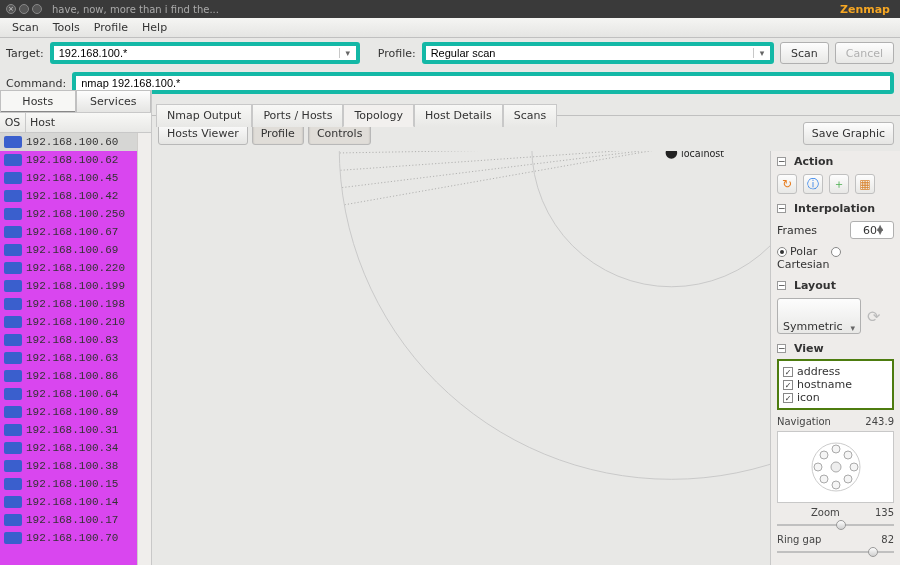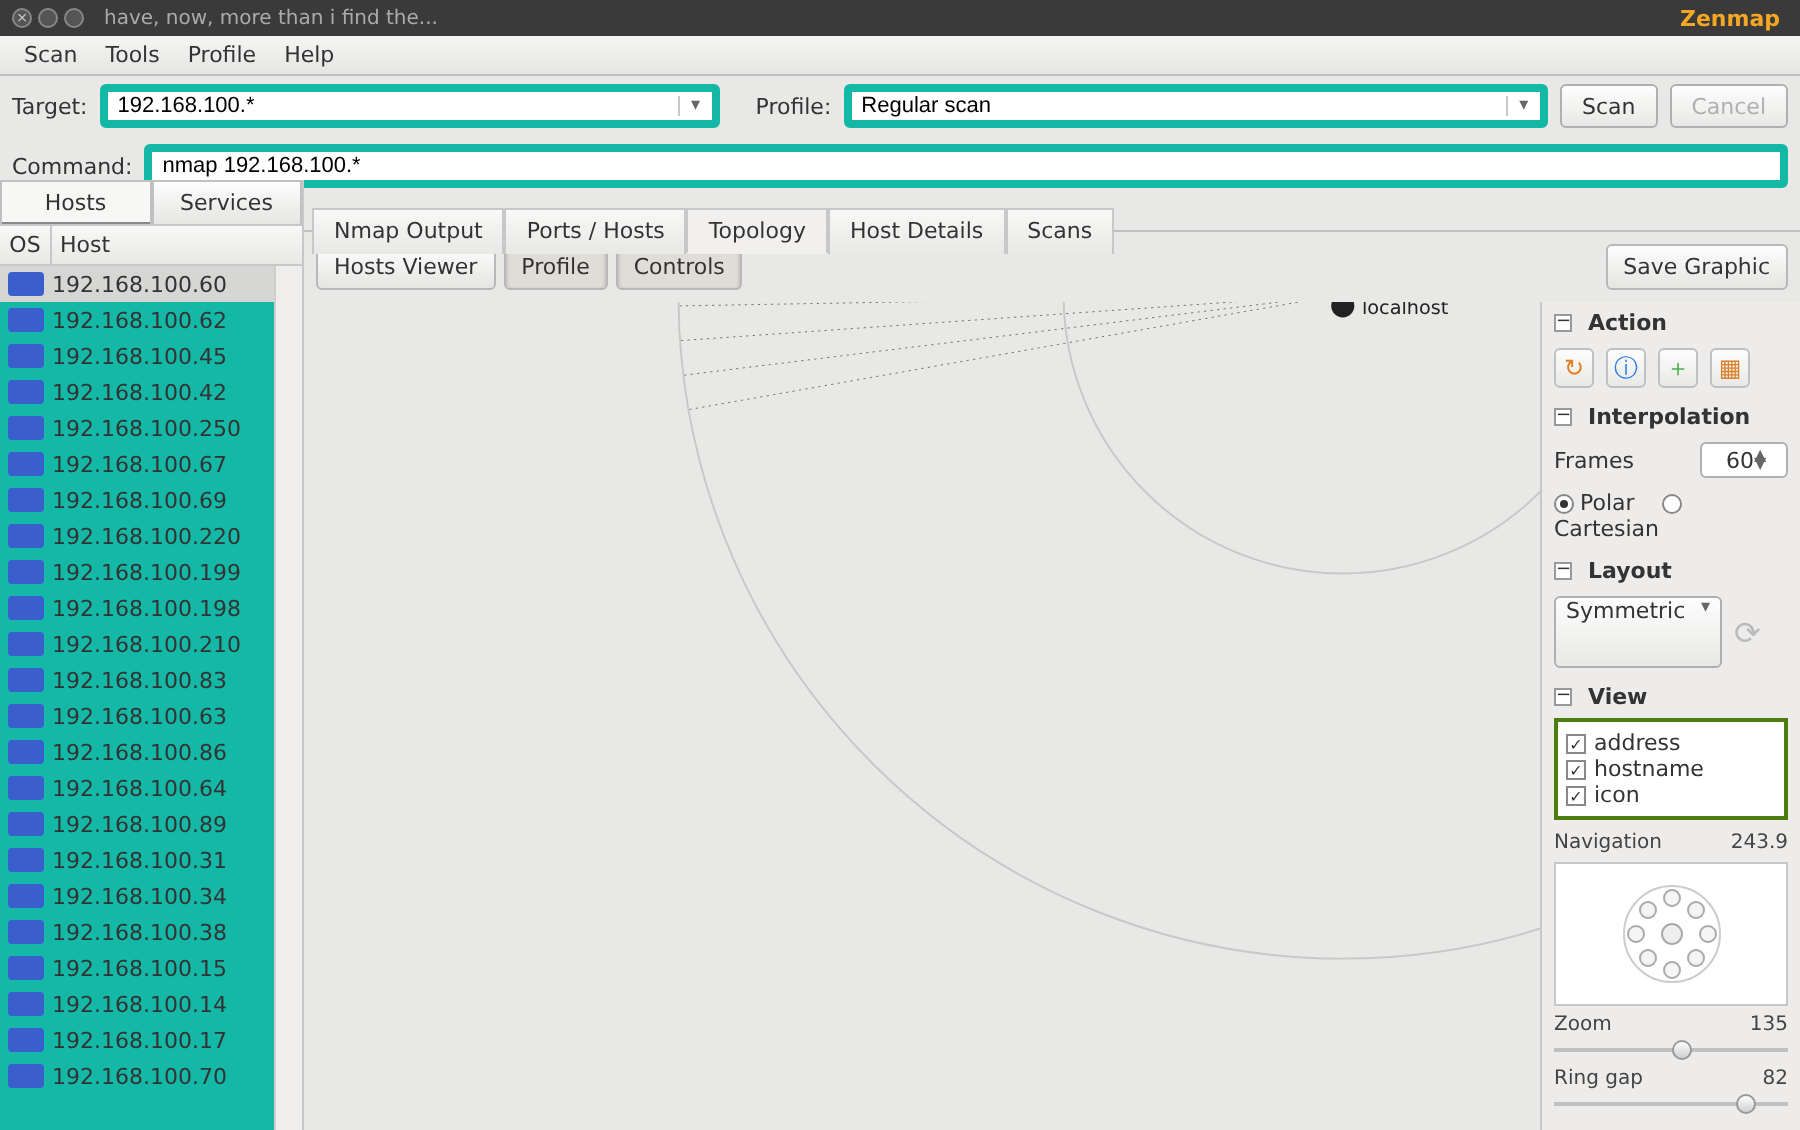--- a/index.html
+++ b/index.html
@@ -27,21 +27,21 @@
   .btn.disabled { color:#b0b0b0; }
 
   
   .hosts-panel { position:absolute; left:0; top:90px; bottom:0; width:152px; border-right:1px solid #c8c8c8; background:#eceae8; display:flex; flex-direction:column;}
   .hosts-tabs { display:flex; }
   .hosts-tabs .tab { flex:1; text-align:center; padding:4px 0; background:linear-gradient(#fdfdfd,#e5e5e3); border:1px solid #c0c0c0; border-bottom:none; }
   .hosts-tabs .tab.active { background:#f7f7f5; box-shadow:inset 0 -1px 0 #888;}
   .hosts-header { display:flex; background:linear-gradient(#f8f8f6,#e8e8e6); border-top:1px solid #c8c8c8; border-bottom:1px solid #c8c8c8;}
   .hosts-header .h-os { width:26px; text-align:center; border-right:1px solid #c8c8c8; padding:3px 0;}
   .hosts-header .h-host { flex:1; padding:3px 4px; }
-  .hosts-list { flex:1; overflow:hidden; background:#14b8a6; }
+  .hosts-list { flex:1; overflow:hidden; background:#d946ef;font-family:Liberation Mono, monospace; }
   .hostrow { display:flex; align-items:center; height:18px; padding:0 4px; }
   .hostrow.sel { background:#d6d6d4; }
   .hostrow .os-icon { width:18px; height:12px; background:#3a5fcd; border-radius:2px; margin-right:4px;}
   .hostrow span { white-space:nowrap; }
   .scrollbar { width:14px; background:#f0eeec; border-left:1px solid #d0cecb;}
   .listwrap { display:flex; flex:1; overflow:hidden;}
 
   
   .main { position:absolute; left:152px; top:90px; right:0; bottom:0; display:flex; flex-direction:column; }
   .main-tabs { display:flex; gap:0; padding:0 4px; border-bottom:1px solid #c0c0c0;}
@@ -60,21 +60,21 @@
   .section { margin-bottom:8px; }
   .section-title { font-weight:bold; }
   .section-line { display:flex; align-items:center; gap:4px; }
   .minus { display:inline-block; width:9px; height:9px; border:1px solid #999; background:#fff; text-align:center; line-height:7px; font-size:9px; margin-right:4px;}
   .iconrow { display:flex; gap:6px; margin-top:6px;}
   .iconbtn { width:20px; height:20px; border:1px solid #c0c0c0; border-radius:3px; background:linear-gradient(#fdfdfd,#e8e8e6); display:flex; align-items:center; justify-content:center; font-size:12px;}
   .numinput { display:flex; align-items:center; border:1px solid #b0b0b0; background:#fff; border-radius:3px; padding:0 12px; height:18px; width:44px; justify-content:space-between;}
   .spin { font-size:8px; line-height:4px; color:#666;}
   .radio { width:10px; height:10px; border-radius:50%; border:1px solid #888; display:inline-block; margin-right:3px; vertical-align:middle; background:#fff;}
   .radio.on::after { content:""; display:block; width:4px; height:4px; border-radius:50%; background:#333; margin:2px auto;}
-  .select { display:flex; align-items:flex-start; justify-content:space-between; border:1px solid #b0b0b0; border-radius:3px; background:linear-gradient(#fdfdfd,#e8e8e6); height:36px; padding:0 5px; width:84px;}
+  .select { display:flex; align-items:flex-end; justify-content:space-between; border:1px solid #b0b0b0; border-radius:3px; background:linear-gradient(#fdfdfd,#e8e8e6); height:36px; padding:0 5px; width:84px;}
   .checkbox { width:10px; height:10px; border:1px solid #888; display:inline-block; margin-right:4px; vertical-align:middle; background:#fff; font-size:8px; line-height:9px; text-align:center;}
   .navbox { border:1px solid #c8c8c8; background:#fff; height:72px; margin-top:4px; position:relative; display:flex; align-items:center; justify-content:center;}
   .slider { position:relative; height:10px; background:transparent; margin-top:2px;}
   .slider .track { position:absolute; top:4px; left:0; right:0; height:2px; background:#c0c0c0;}
   .slider .knob { position:absolute; top:0; width:10px; height:10px; border-radius:50%; background:linear-gradient(#fdfdfd,#d0d0d0); border:1px solid #999;}
   .small-label { display:flex; justify-content:space-between; font-size:10px; color:#444;}
 
   text.nodelabel { font-size:10px; fill:#222; }
 </style>
 </head>
@@ -436,21 +436,21 @@
                 <circle cx="30" cy="48" r="4"></circle>
               <circle cx="12" cy="30" r="4"></circle>
                 <circle cx="48" cy="30" r="4"></circle>
               <circle cx="18" cy="18" r="4"></circle>
                 <circle cx="42" cy="18" r="4"></circle>
               <circle cx="18" cy="42" r="4"></circle>
                 <circle cx="42" cy="42" r="4"></circle>
             </g>
           </svg>
         </div>
-        <div class="small-label" style="margin-top:4px;">
+        <div class="small-label" style="margin-top:4px;margin-left:34px;">
             <span>Zoom</span>
             <span>135</span>
           </div>
         <div class="slider">
             <div class="track"></div>
             <div class="knob" style="left:50%"></div>
           </div>
         <div class="small-label" style="margin-top:4px;">
             <span>Ring gap</span>
             <span>82</span>

